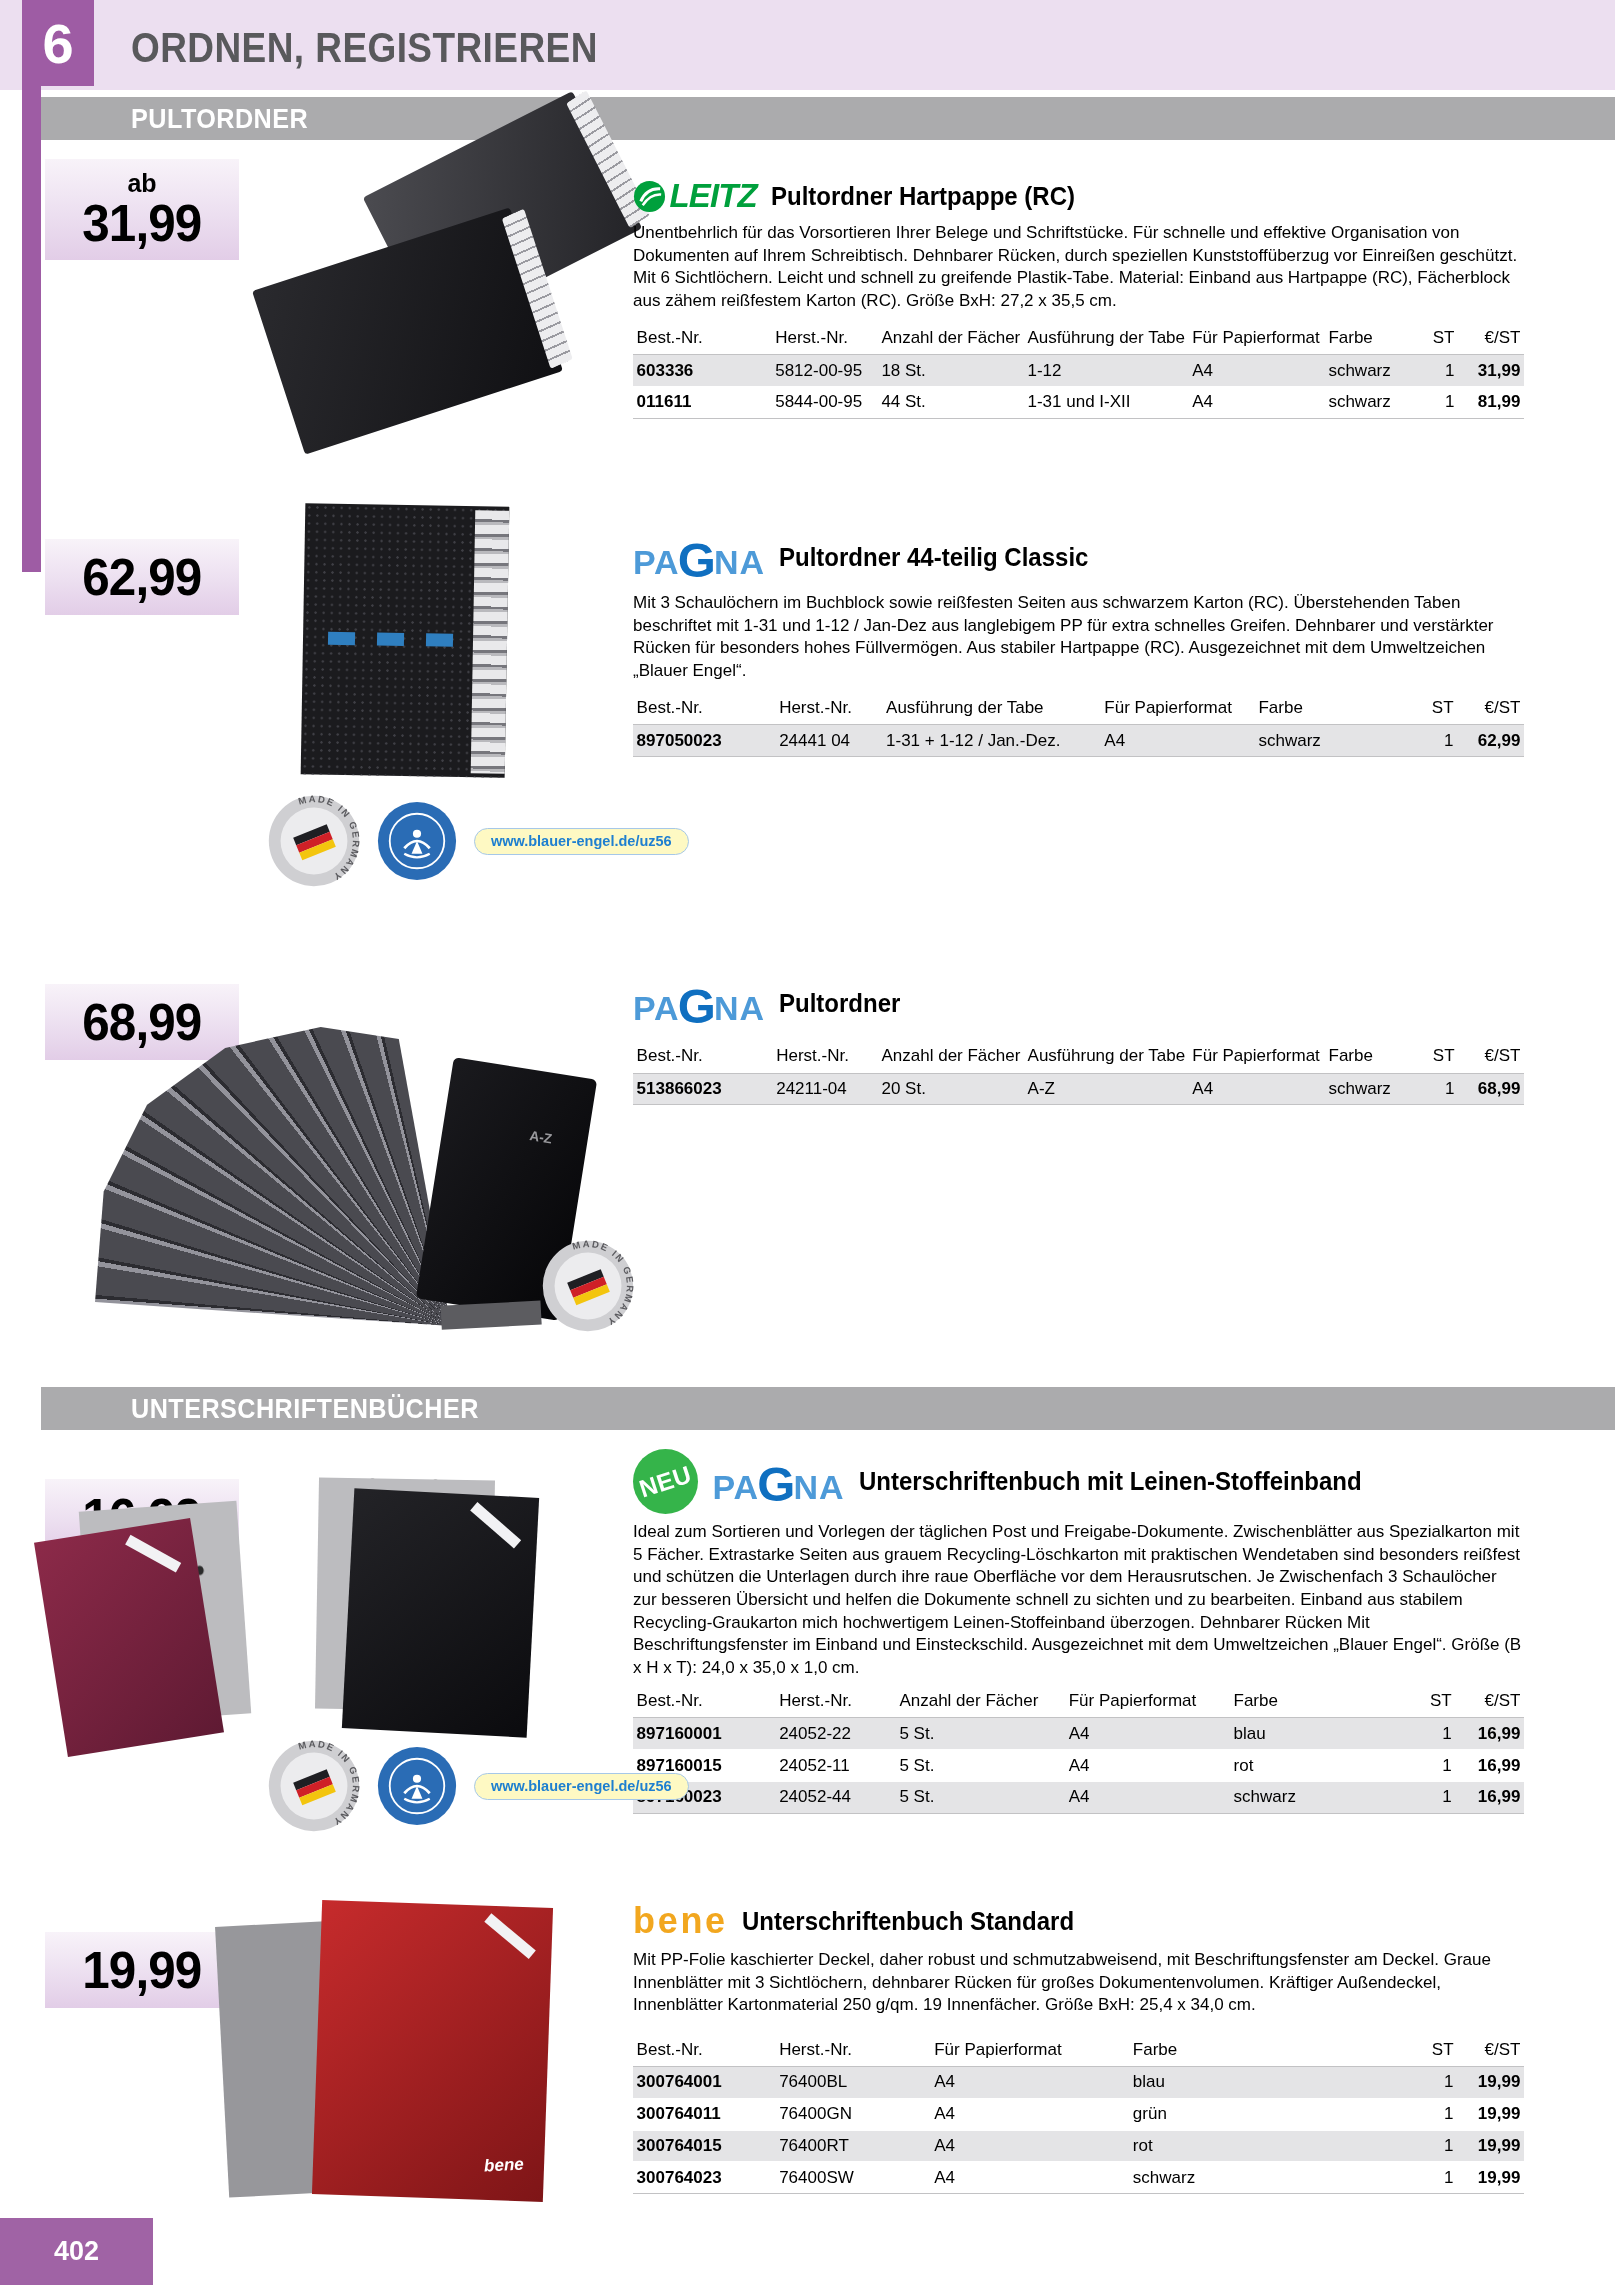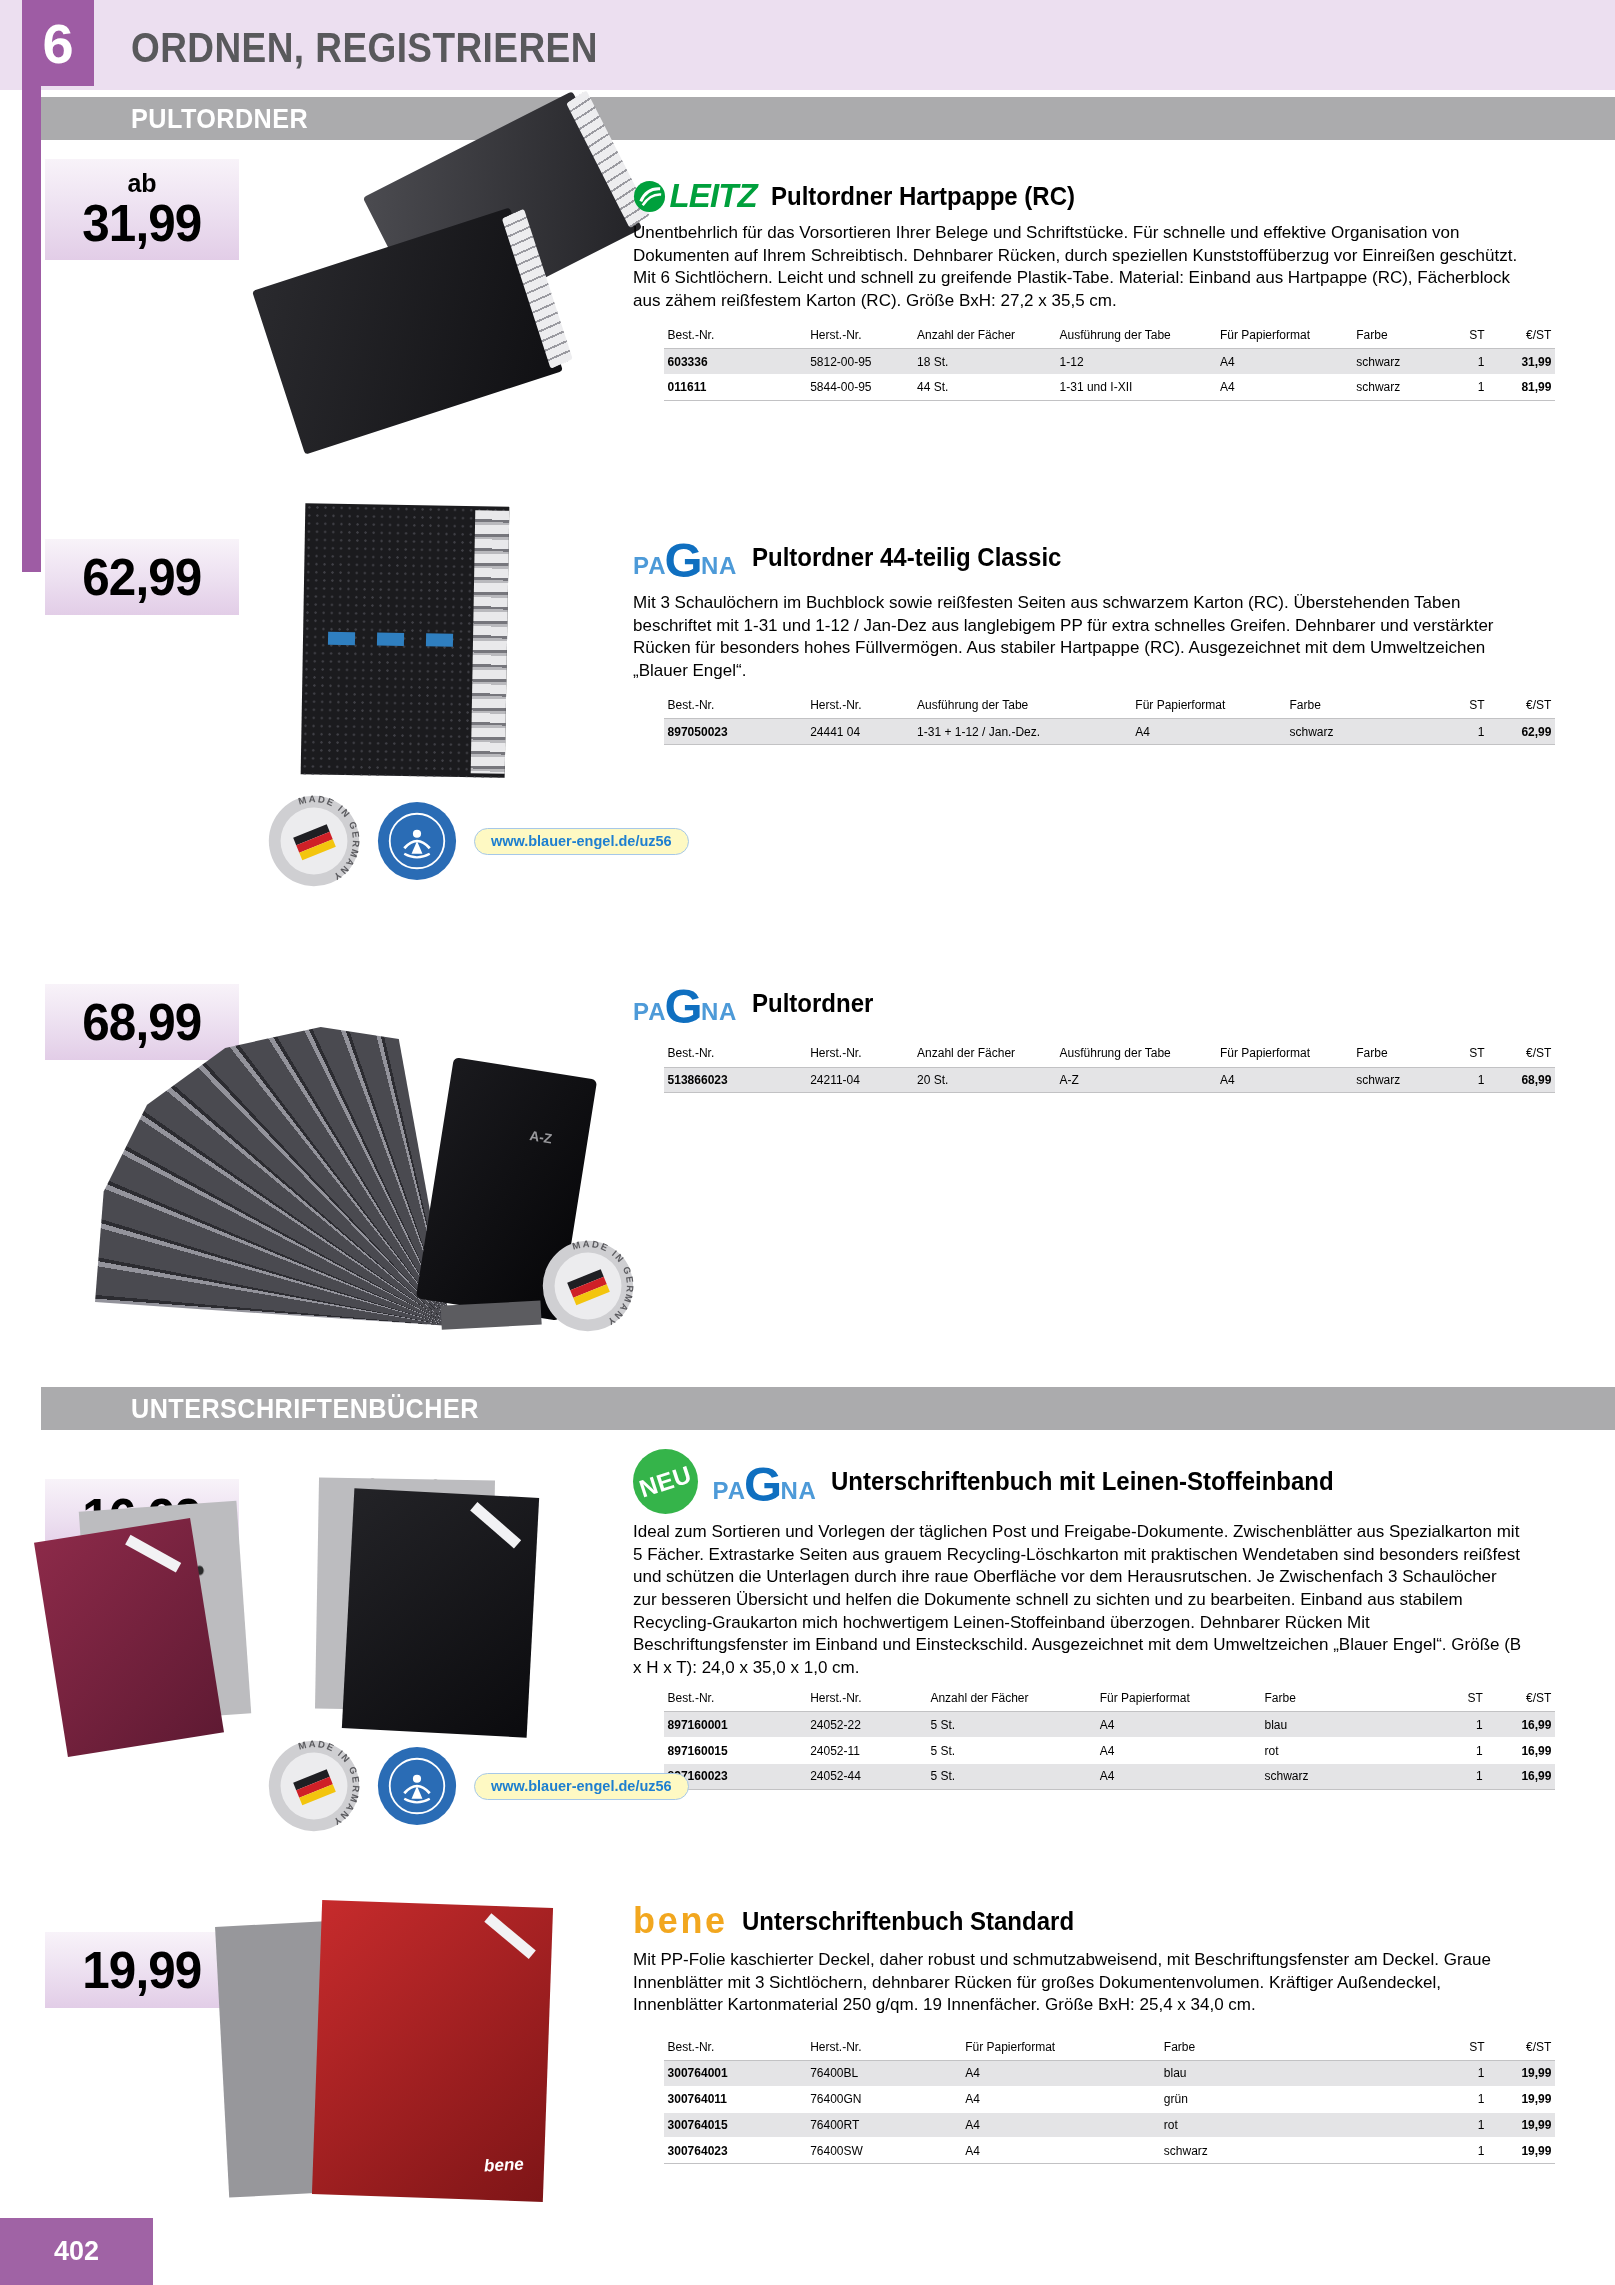--- a/index.html
+++ b/index.html
@@ -33,30 +33,30 @@
   
   .info{position:absolute;left:633px;width:891px;}
   .brand-row{display:flex;align-items:center;gap:14.5px;}
   .title{font-size:25px;font-weight:bold;transform:scaleX(0.96);transform-origin:left center;white-space:nowrap;}
   .desc{font-size:17px;line-height:22.6px;margin:7.2px 0 0 0;}
 
   
   .leitz-logo{display:flex;align-items:center;gap:3.6px;}
   .leitz-text{color:#00a03c;font-size:33px;font-weight:bold;font-style:italic;letter-spacing:-0.9px;}
   .pagna{display:flex;align-items:baseline;}
-  .pagna .pa,.pagna .na{font-size:24px;font-weight:bold;color:#4d9ad8;letter-spacing:0.9px;}
+  .pagna .pa,.pagna .na{font-size:34px;font-weight:bold;color:#4d9ad8;letter-spacing:0.9px;}
   .pagna .g{font-size:49px;font-weight:bold;color:#0f6fc0;margin:0 -1.8px;position:relative;top:2.7px;}
   .bene{color:#f2a71f;font-size:36px;font-weight:bold;letter-spacing:2.7px;}
   .neu{width:65px;height:65px;border-radius:50%;background:#35b44a;flex:0 0 auto;
        display:flex;align-items:center;justify-content:center;}
   .neu-t{color:#fff;font-weight:bold;font-size:24.4px;transform:rotate(-18deg);letter-spacing:0.5px;}
 
   
-  table.spec{width:100%;border-collapse:collapse;margin-top:12.7px;font-size:12px;
-             border-bottom:1.8px solid #c2c2c4;margin-left:31px;}
+  table.spec{width:100%;border-collapse:collapse;margin-top:12.7px;font-size:17px;
+             border-bottom:1.8px solid #c2c2c4;}
   table.spec th{text-align:left;font-weight:normal;padding:2.7px 3.6px 6.3px 3.6px;
                 border-bottom:1.8px solid #c2c2c4;white-space:nowrap;}
   table.spec td{padding:5.4px 3.6px;white-space:nowrap;}
   table.spec tbody tr:nth-child(odd){background:#e4e4e6;}
   table.spec tbody tr{border-top:1.8px solid #fff;}
   table.spec .num{text-align:right;}
   table.spec .bold{font-weight:bold;}
 
   
   .photo{position:absolute;}

